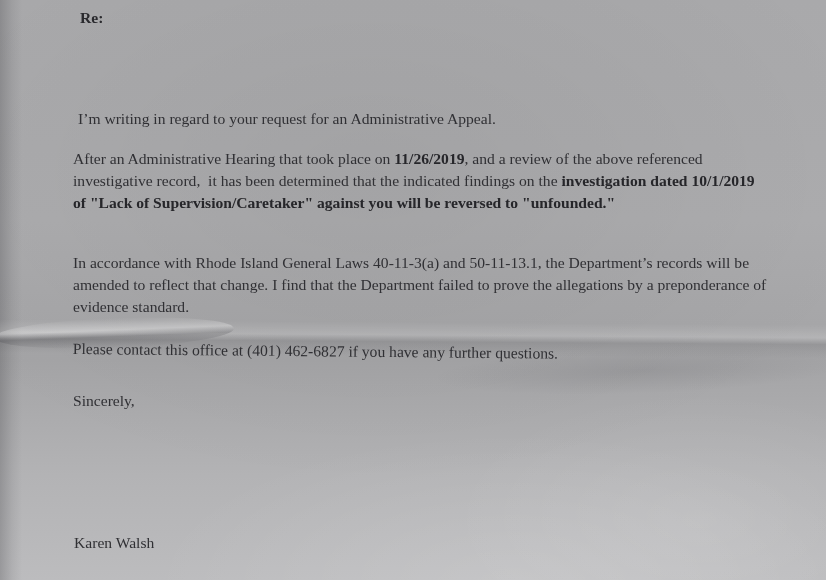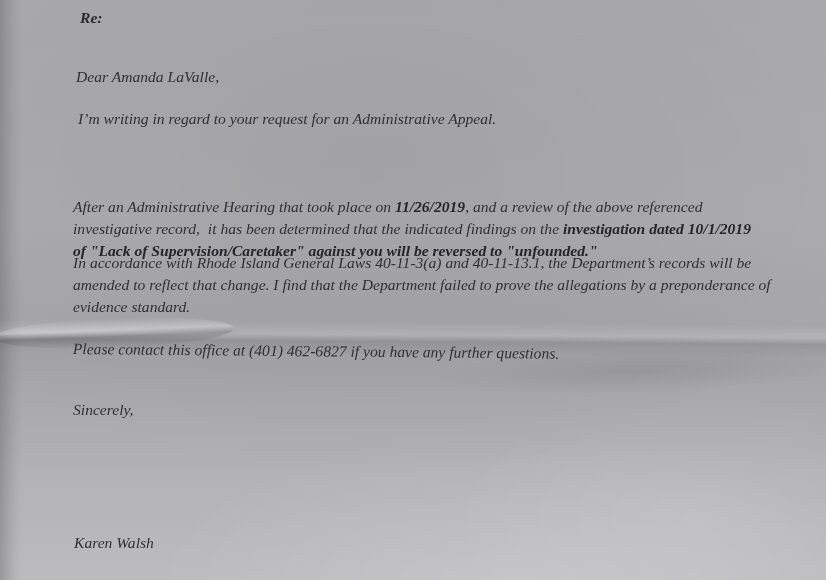--- a/index.html
+++ b/index.html
@@ -60,75 +60,73 @@
     position: absolute;
     right: -40px; bottom: -30px;
     width: 420px; height: 220px;
     background: radial-gradient(ellipse at 60% 60%, rgba(255,255,255,0.10), rgba(255,255,255,0) 70%);
   }
   
   .letter-layer {
     position: absolute;
     inset: 0;
     filter: blur(0.35px);
-    font-style: italic;
   }
   .block { position: absolute; white-space: pre-wrap; }
   .re-block {
     top: 7px; left: 80px;
     font-weight: 700;
     font-size: 15.6px;
     line-height: 21px;
     color: #2a2a2e;
     display: flex;
   }
   .re-label { width: 55px; flex: 0 0 55px; }
   .re-lines { }
   .line { white-space: pre-wrap; }
   .body-text {
     font-size: 15.6px;
     line-height: 21.8px;
   }
   .salutation { top: 66px; left: 76px; }
   .para1 { top: 108px; left: 78px; text-align: right; }
-  .para2 { top: 148px; left: 73px; width: 694px; margin-top: 48px; }
+  .para2 { top: 148px; left: 73px; width: 694px; }
   .para2 b { color: #26262a; }
   .para3 { top: 252px; left: 73px; width: 706px; }
   .para4 {
     top: 338px; left: 73px; width: 700px;
     transform: rotate(0.55deg);
     transform-origin: left top;
   }
-  .closing { top: 399px; left: 73px; }
+  .closing { top: 390px; left: 73px; }
   .signature { top: 488px; left: 74px; line-height: 22px; }
 </style>
 </head>
 <body>
 
 <div class="photo">
 
   <div class="edge-shadow-left"></div>
   <div class="crease-main"></div>
   <div class="crease-left-fold"></div>
   <div class="crease-right-shade"></div>
   <div class="sheen-bottom-right"></div>
 
   <div class="letter-layer">
 
     <div class="block re-block">
       <div class="re-label">Re:</div>
     </div>
 
-    <div class="block body-text salutation">Dear Amanda LaValle,</div>
 
     <div class="block body-text para1">I’m writing in regard to your request for an Administrative Appeal.</div>
 
     <div class="block body-text para2"><span>After an Administrative Hearing that took place on </span><b>11/26/2019</b><span>, and a review of the above referenced investigative record,  it has been determined that the indicated findings on the </span><b>investigation dated 10/1/2019 of "Lack of Supervision/Caretaker" against you will be reversed to "unfounded."</b></div>
 
-    <div class="block body-text para3">In accordance with Rhode Island General Laws 40-11-3(a) and 40-11-13.1, the Department’s records will be amended to reflect that change. I find that the Department failed to prove the allegations by a preponderance of evidence standard.</div>
+    <div class="block body-text para3">In accordance with Rhode Island General Laws 40-11-3(a) and 50-11-13.1, the Department’s records will be amended to reflect that change. I find that the Department failed to prove the allegations by a preponderance of evidence standard.</div>
 
     <div class="block body-text para4">Please contact this office at (401) 462-6827 if you have any further questions.</div>
 
     <div class="block body-text closing">Sincerely,</div>
 
     <div class="block body-text signature">
       <div class="line">Karen Walsh</div>
       
     </div>
 

